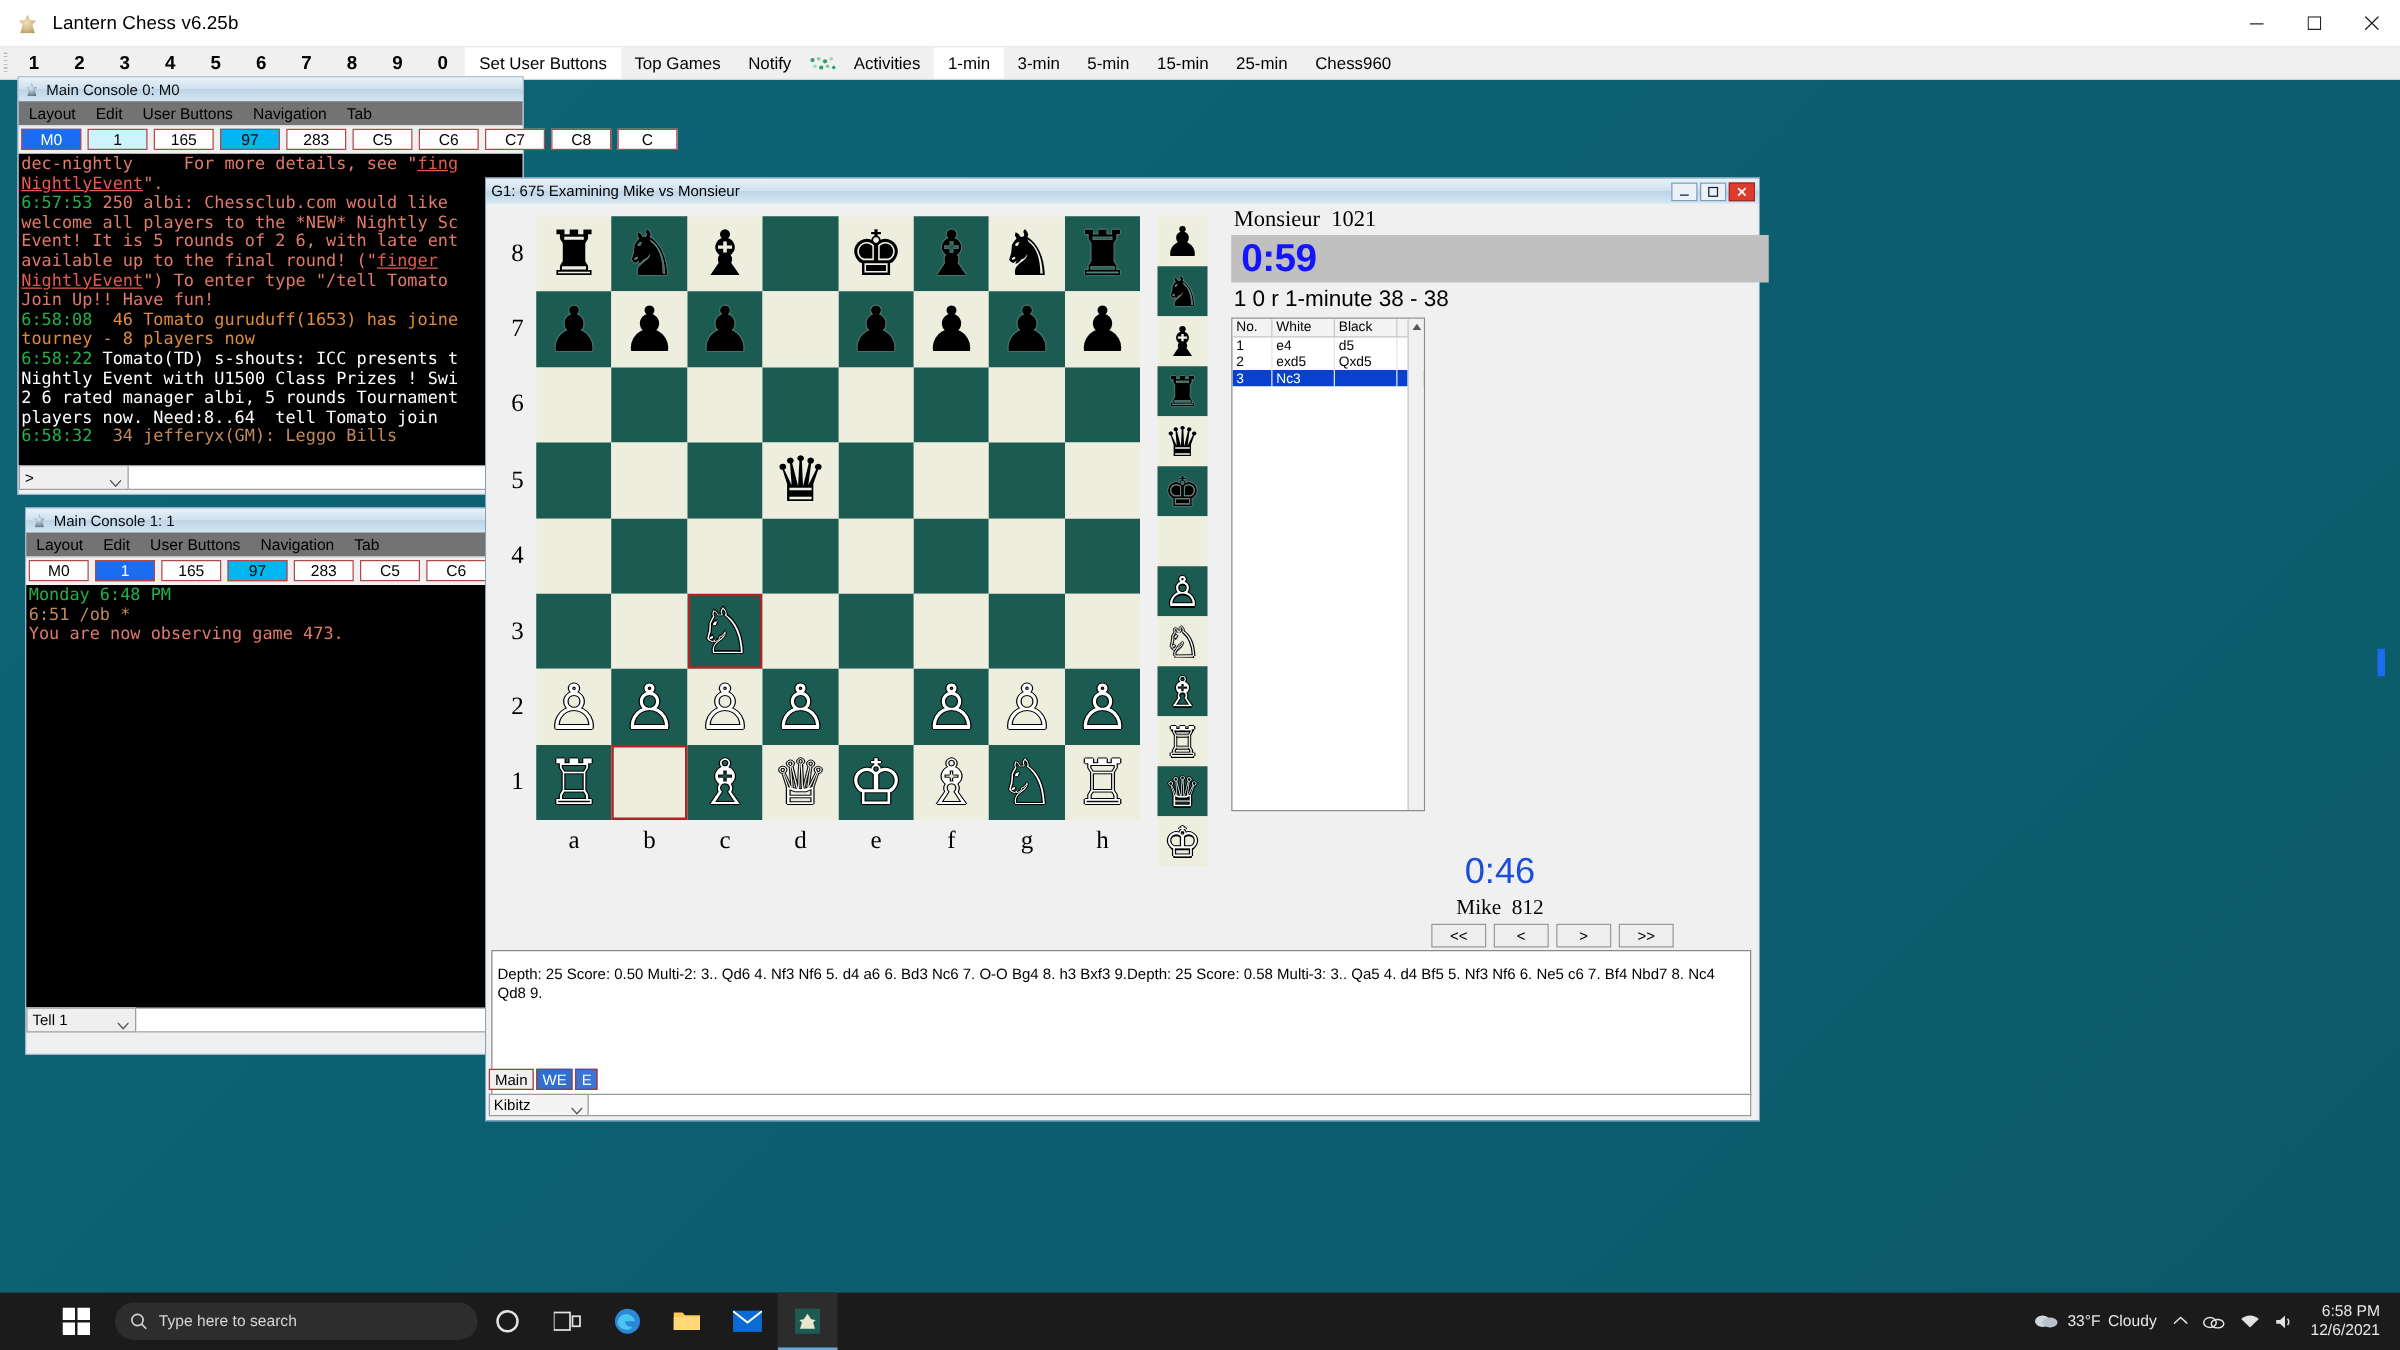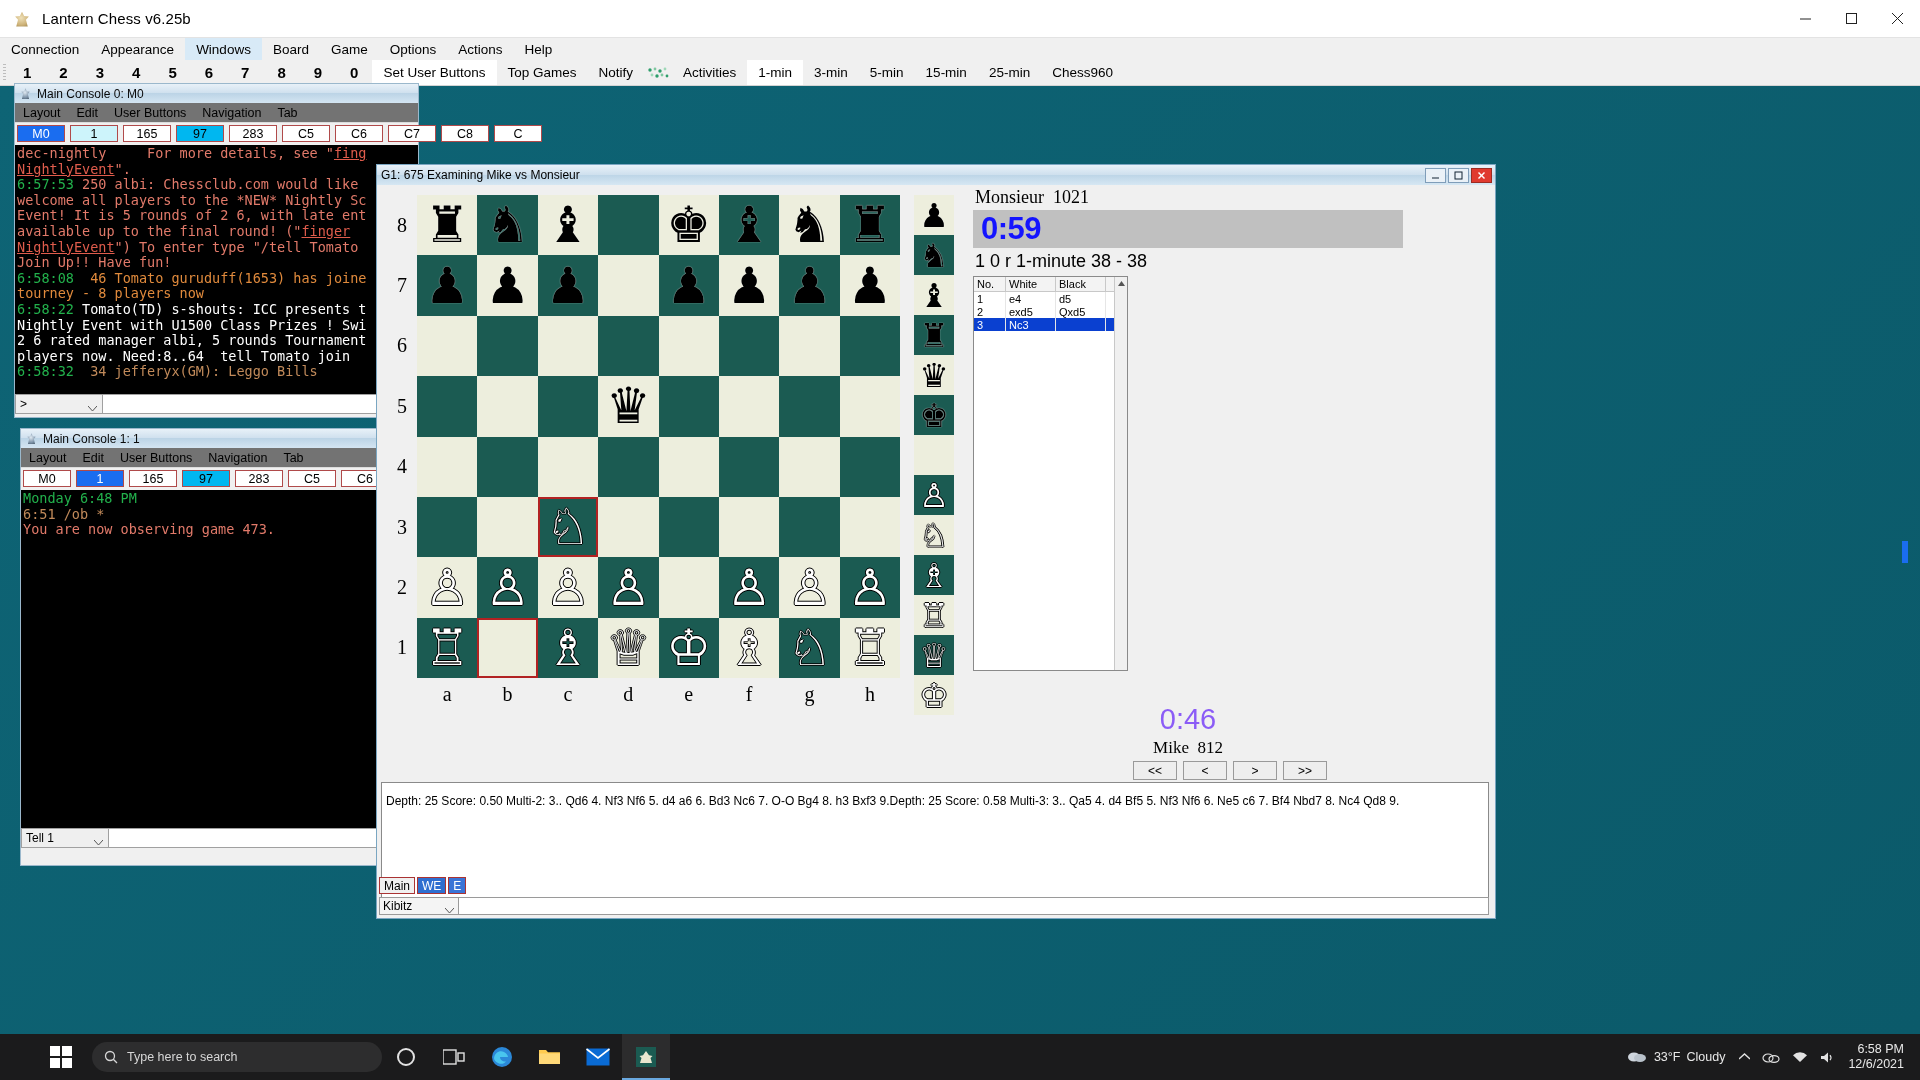--- a/index.html
+++ b/index.html
@@ -83,21 +83,21 @@
   .c-red    { color:#e05c4c; }
   .c-brown  { color:#c18a5a; }
   .u { text-decoration:underline; }
   .cmdrow { height:20px; display:flex; align-items:stretch; background:#f0f0f0; }
   .cmdsel { width:88px; border:1px solid #a0a0a0; background:#efefef;
      display:flex; align-items:center; padding-left:4px; font-size:12px; position:relative; }
   .cmdsel .cv { position:absolute; right:5px; top:6px; }
   .cmdinput { flex:1; border:1px solid #a0a0a0; border-left:none; background:#fff; }
 
   
-  #gamewin { position:absolute; left:376px; top:78px; width:1120px; height:755px;
+  #gamewin { position:absolute; left:388px; top:78px; width:1020px; height:755px;
      background:#f0f0f0; border:1px solid #7aa6c2; }
   .g-title { height:20px; display:flex; align-items:center; padding-left:4px; font-size:12px;
      background:linear-gradient(to bottom,#e9f2f9 0%,#cfe0ee 48%,#bdd5e7 50%,#d6e7f3 100%); }
   .g-btns { margin-left:auto; display:flex; gap:2px; padding-right:3px; }
   .g-btn { width:21px; height:15px; border:1px solid #7f9db9; background:#eaf1f7;
      display:flex; align-items:center; justify-content:center; font-size:9px; }
   .g-btn.close { background:#e03a2f; border-color:#9c2b22; color:#fff; font-weight:bold; }
   .g-body { position:absolute; left:0; top:20px; right:0; bottom:0; background:#f0f0f0; }
 
   
@@ -144,21 +144,21 @@
   .mv-row div { border-right:1px solid #e6e6e6; padding-left:3px; display:flex; align-items:center; }
   .mv-row.sel { background:#0a40d0; color:#fff; }
   .c-no { width:32px; } .c-w { width:50px; } .c-b { width:50px; } .c-x { flex:1; }
   .mvscroll { position:absolute; right:0; top:0; width:13px; height:100%;
      background:#f0f0f0; border-left:1px solid #c8c8c8; }
   .mvscroll .ar { height:13px; display:flex; align-items:center; justify-content:center; }
   .navrow { position:absolute; left:160px; bottom:138px; display:flex; gap:6px; }
   .navbtn { width:44px; height:19px; border:1px solid #9a9a9a; background:#eee;
      display:flex; align-items:center; justify-content:center; font-size:12px; }
   .bigclock { position:absolute; left:0; top:516px; width:430px; text-align:center; }
-  .bigclock .t { font-size:29px; color:#8b5cf6; }
+  .bigclock .t { font-size:29px; color:#1d4ed8; }
   .bigclock .n { font-size:17px; font-family:"Liberation Serif",serif; margin-top:2px; }
 
   
   #analysis { position:absolute; left:4px; right:6px; top:597px; height:117px;
      border:1px solid #8a8a8a; background:#fff; padding:3px 4px; font-size:12px; line-height:15px; }
   #botbar { position:absolute; left:2px; bottom:24px; display:flex; gap:2px; align-items:center; }
   .bchip { height:17px; border:1px solid #a33; background:#f0f0f0; font-size:12px;
      display:flex; align-items:center; padding:0 4px; }
   .bchip.b1 { background:#2f6fd0; color:#fff; }
   .bchip.b2 { background:#3a74d6; color:#fff; }
@@ -203,30 +203,20 @@
       </div>
       <div class="tb-btn">
         <svg width="11" height="11">
             <line x1="0" y1="0" x2="11" y2="11" stroke="#222"></line>
             <line x1="11" y1="0" x2="0" y2="11" stroke="#222"></line>
           </svg>
       </div>
     </div>
   </div>
 
-  <div class="menubar">
-    <div class="mi">Connection</div>
-    <div class="mi">Appearance</div>
-    <div class="mi active">Windows</div>
-    <div class="mi">Board</div>
-    <div class="mi">Game</div>
-    <div class="mi">Options</div>
-    <div class="mi">Actions</div>
-    <div class="mi">Help</div>
-  </div>
 
   <div class="toolbar">
     <div class="grip">
         <i></i>
       </div>
     <div class="tbtn num">1</div>
     <div class="tbtn num">2</div>
     <div class="tbtn num">3</div>
     <div class="tbtn num">4</div>
     <div class="tbtn num">5</div>

